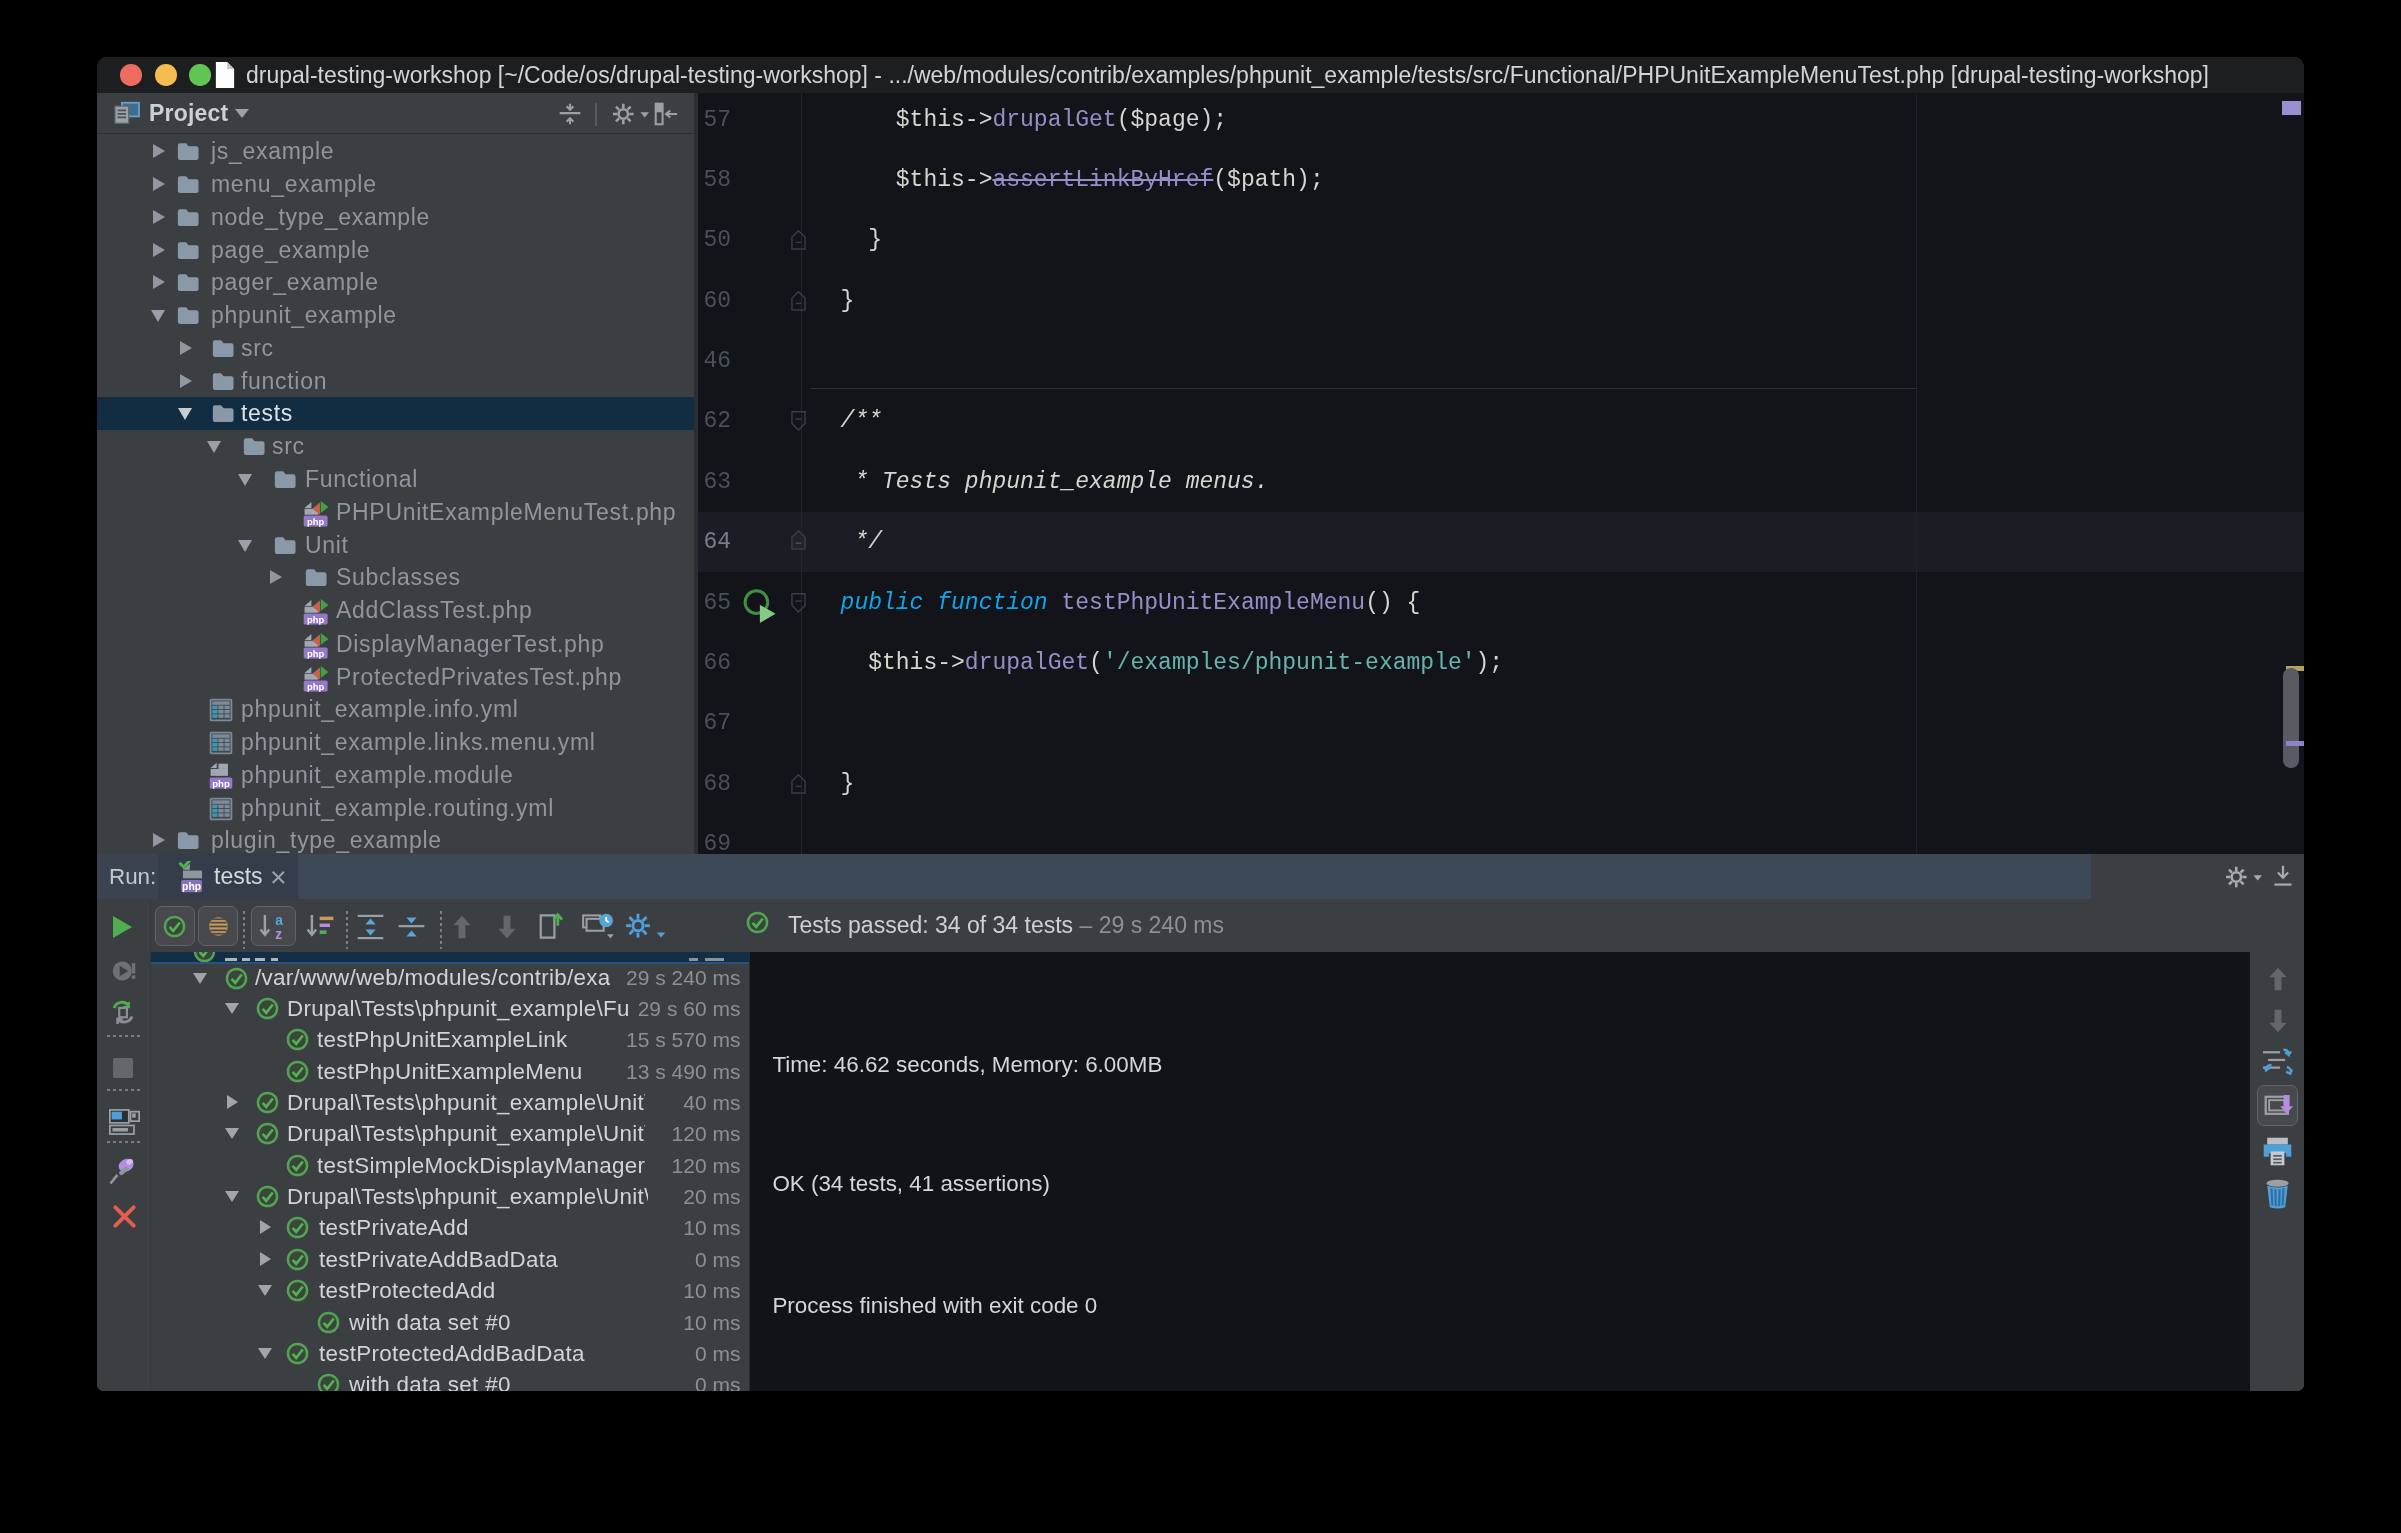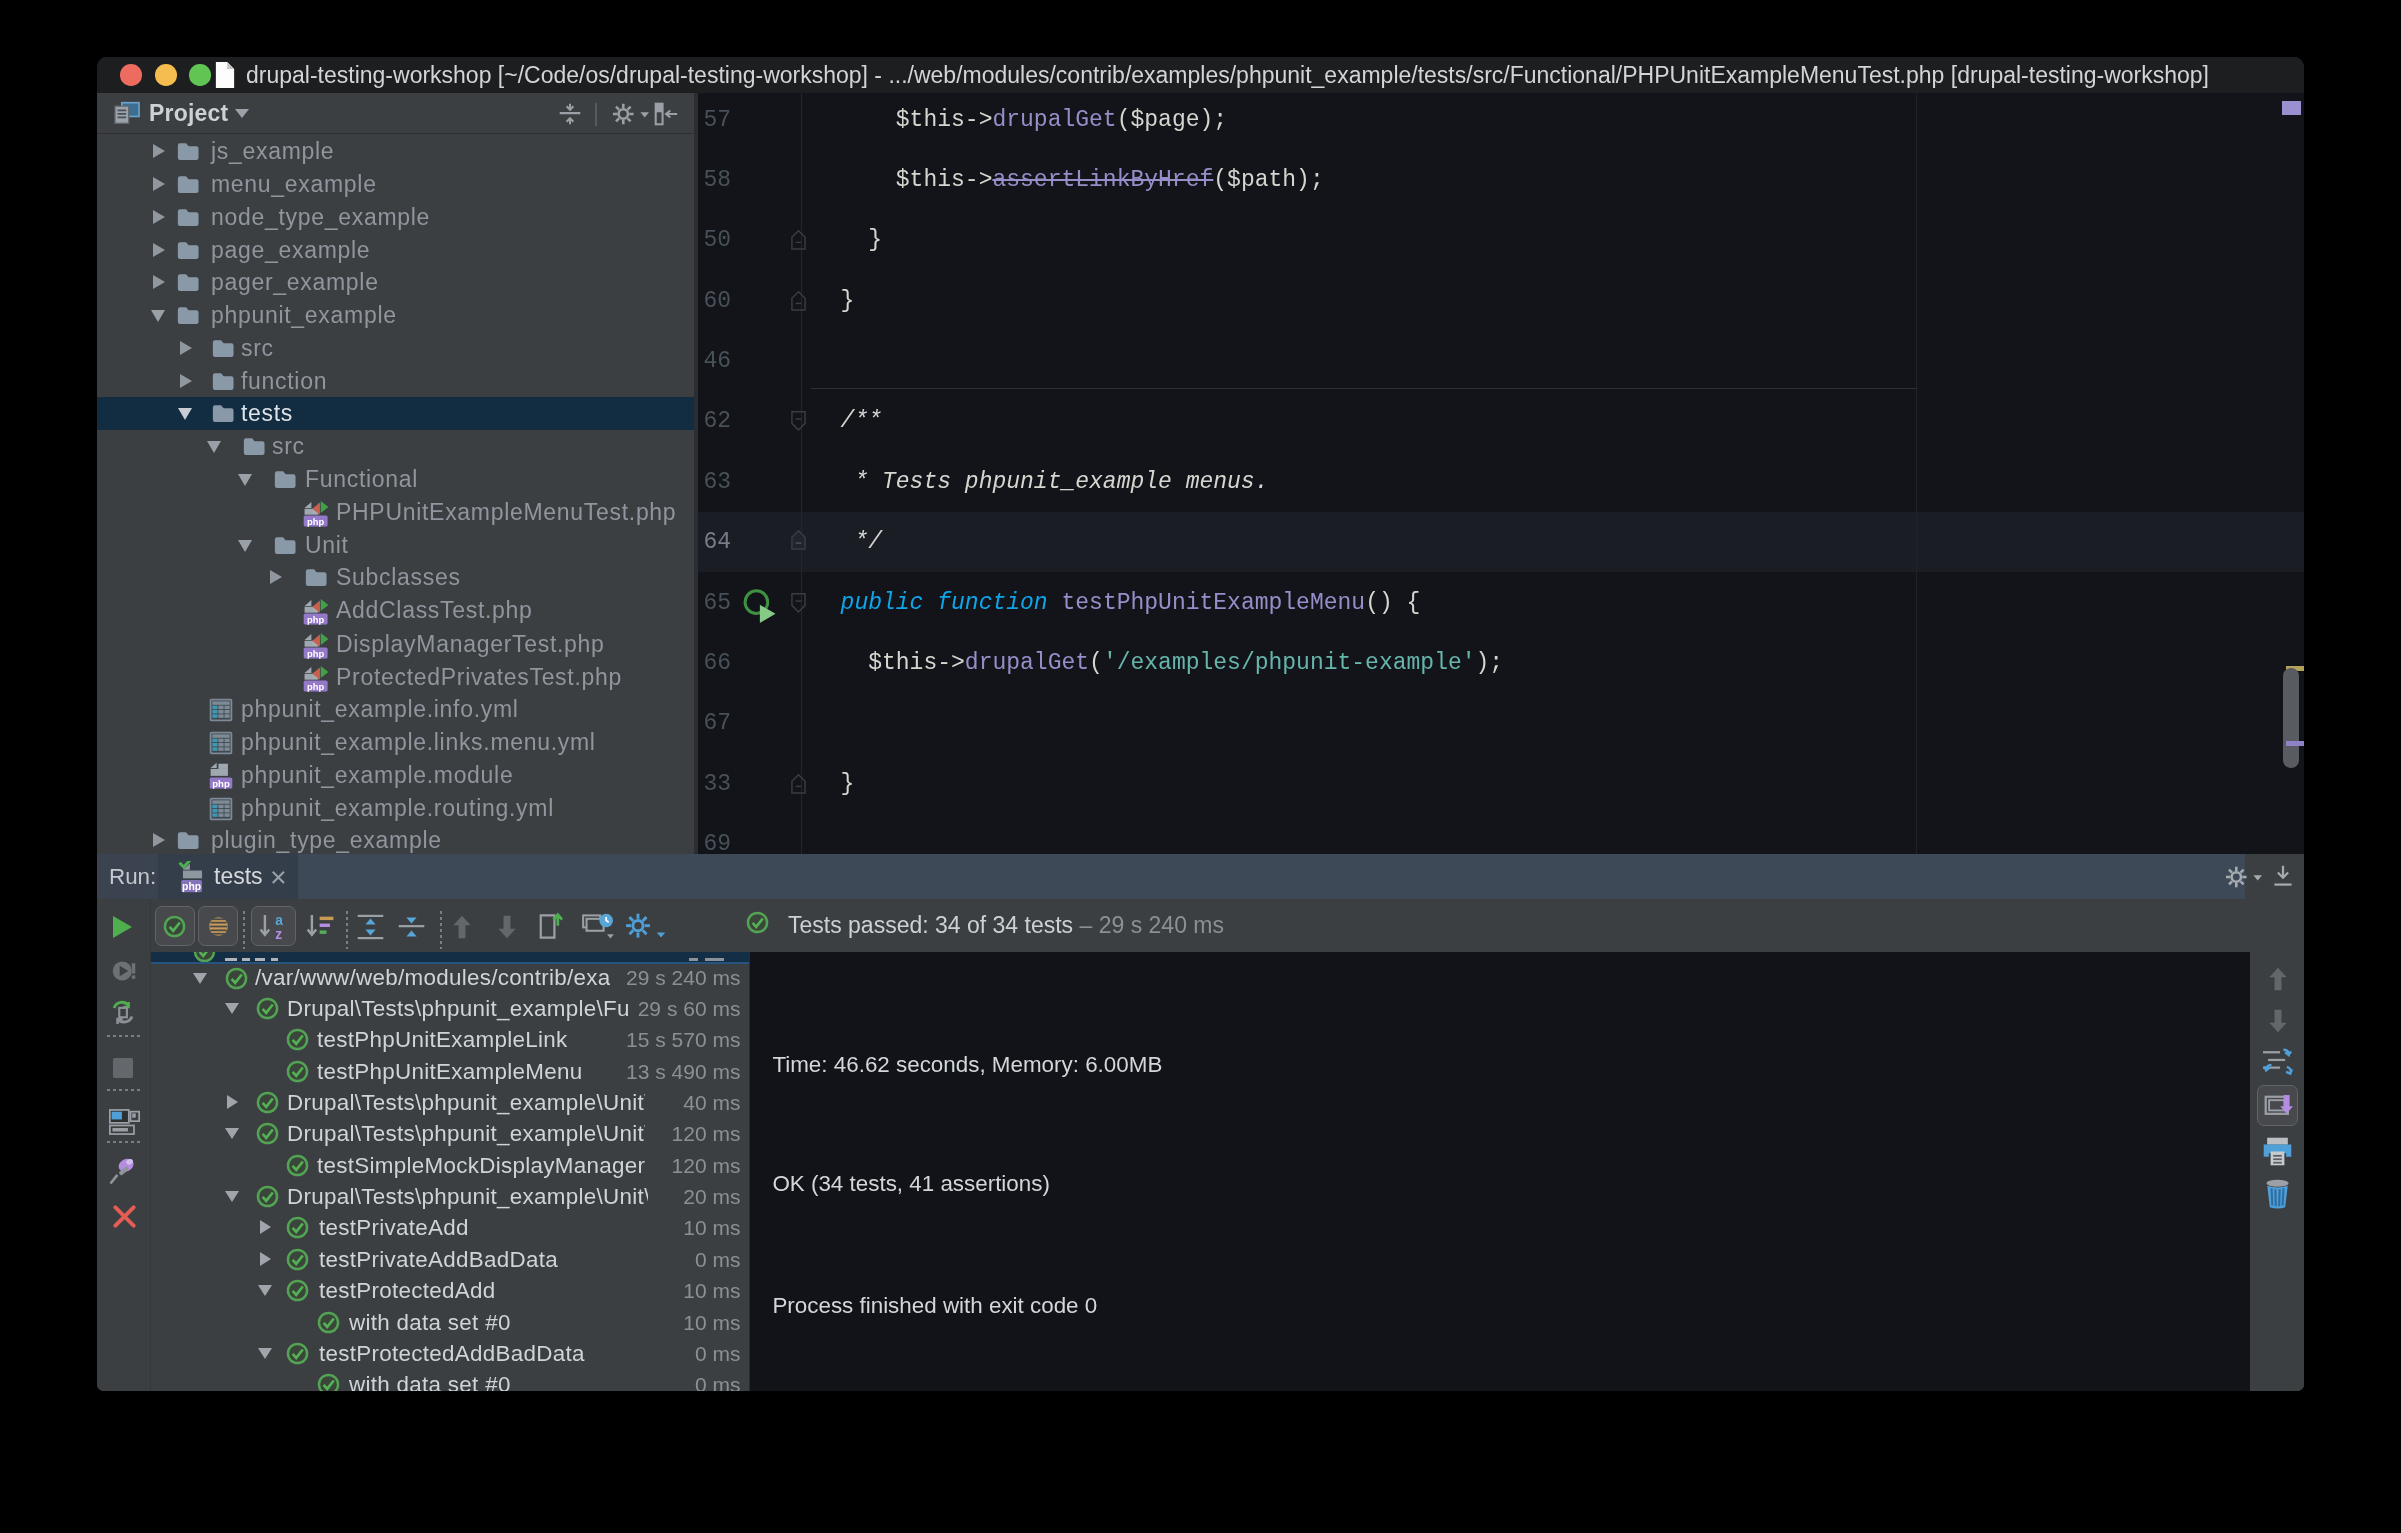--- a/index.html
+++ b/index.html
@@ -26,21 +26,21 @@
   .caretline{position:absolute;left:0;top:419px;width:1606px;height:60px;background:#1a1d24}
   .m{color:#958fc9}
   .kw{color:#0ea5e9;font-style:italic}
   .s{color:#66b5ab}
   .n{color:#56b0ba}
   .cm{color:#636877;font-style:italic}
   .st{text-decoration:line-through;text-decoration-thickness:1.7px}
   .sq{text-decoration:underline wavy #8d82cc;text-decoration-thickness:1.7px;text-underline-offset:6px}
   
   #runpanel{position:absolute;left:0;top:797px;width:2207px;height:537px;background:#3c3f42}
-  #runhdr{position:absolute;left:0;top:0;width:2148px;height:45px;background:#3e4957}
+  #runhdr{position:absolute;left:0;top:0;width:1994px;height:45px;background:#3e4957}
   #runtoolbar{position:absolute;left:54px;top:45px;width:2153px;height:53px;background:#3c3f42}
   #leftstrip{position:absolute;left:0;top:45px;width:54px;height:493px;background:#3c3f42;border-right:0.9px solid #35383b}
   #runtree{position:absolute;left:54px;top:98px;width:598px;height:439px;background:#3c3f42;overflow:hidden}
   #console{position:absolute;left:652px;top:98px;width:1501px;height:439px;background:#111318;border-left:0.9px solid #292b2e}
   #rightstrip{position:absolute;left:2153px;top:98px;width:54px;height:439px;background:#3c3f42}
   .rrow{position:absolute;left:0;width:598px;height:31px}
   .rrow .lbl{position:absolute;top:0;height:31px;line-height:31px;font-size:22.4px;letter-spacing:0.3px;color:#d0d4d8;white-space:nowrap}
   .rrow .dur{position:absolute;top:0;height:31px;line-height:31px;font-size:21px;color:#8b9095;right:8.6px;text-align:right}
   .rtri-r{position:absolute;width:0;height:0;border-left:11.2px solid #9fa5ab;border-top:7.8px solid transparent;border-bottom:7.8px solid transparent;top:7.8px}
   .rtri-d{position:absolute;width:0;height:0;border-top:11.2px solid #9fa5ab;border-left:7.8px solid transparent;border-right:7.8px solid transparent;top:10.4px}
@@ -307,21 +307,21 @@
     <div class="num" style="top:57px">58</div>
     <div class="num" style="top:117px">50</div>
     <div class="num" style="top:178px">60</div>
     <div class="num" style="top:238px">46</div>
     <div class="num" style="top:298px">62</div>
     <div class="num" style="top:359px">63</div>
     <div class="num" style="top:419px;color:#767d89">64</div>
     <div class="num" style="top:480px">65</div>
     <div class="num" style="top:540px">66</div>
     <div class="num" style="top:600px">67</div>
-    <div class="num" style="top:661px">33</div>
+    <div class="num" style="top:661px">68</div>
     <div class="num" style="top:721px">69</div>
     <div class="cl" style="left:115px;top:-3.5px">      $this-&gt;<span class="m">drupalGet</span>($page);</div>
     <div class="cl" style="left:115px;top:57px">      $this-&gt;<span class="m st">assertLinkByHref</span>($path);</div>
     <div class="cl" style="left:115px;top:117px">    }</div>
     <div class="cl" style="left:115px;top:178px">  }</div>
     <div class="cl cm" style="left:115px;top:298px">  /**</div>
     <div class="cl cm" style="left:115px;top:359px">   * Tests phpunit_example menus.</div>
     <div class="cl cm" style="left:115px;top:419px">   */</div>
     <div class="cl" style="left:115px;top:480px">  <span class="kw">public function</span> <span class="m">testPhpUnitExampleMenu</span>() {</div>
     <div class="cl" style="left:115px;top:540px">    $this-&gt;<span class="m">drupalGet</span>(<span class="s">'/examples/phpunit-example'</span>);</div>

